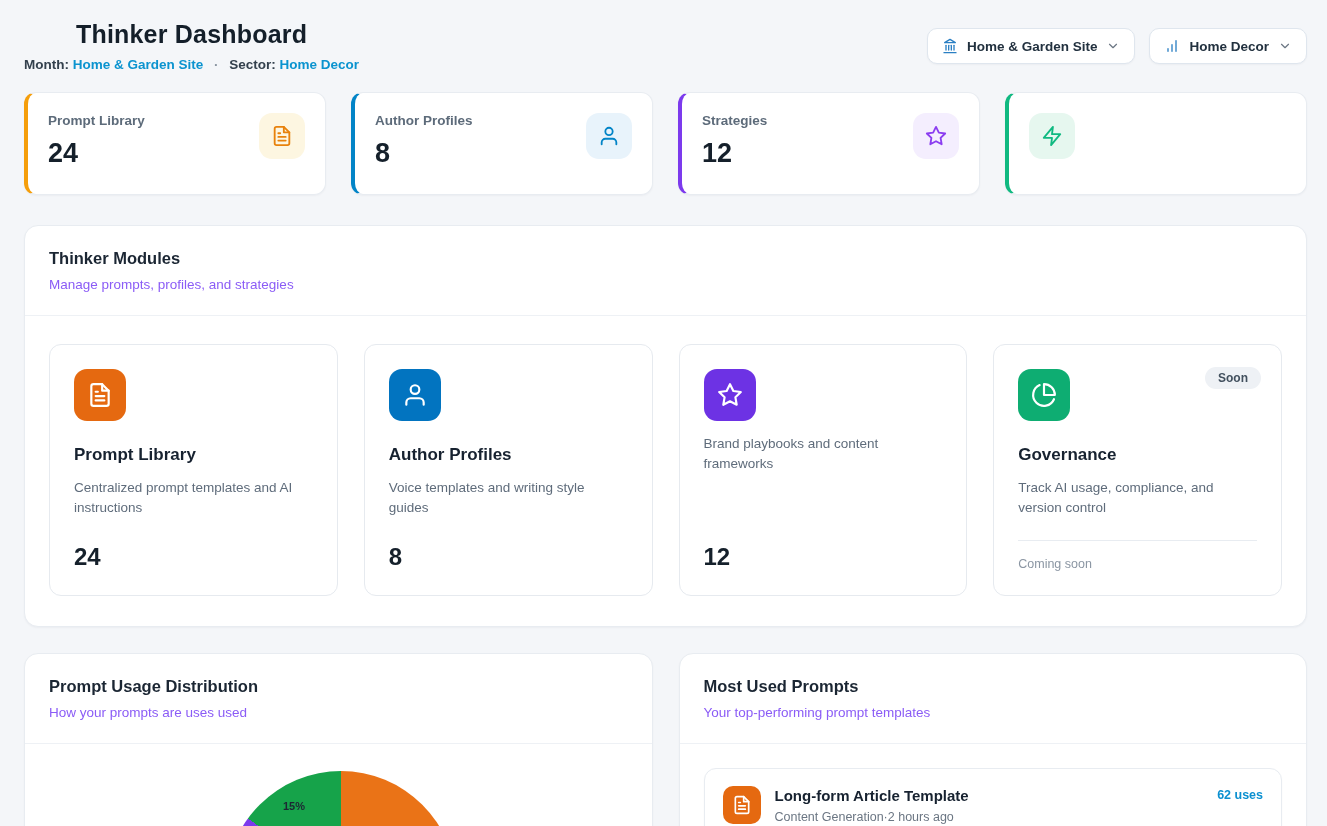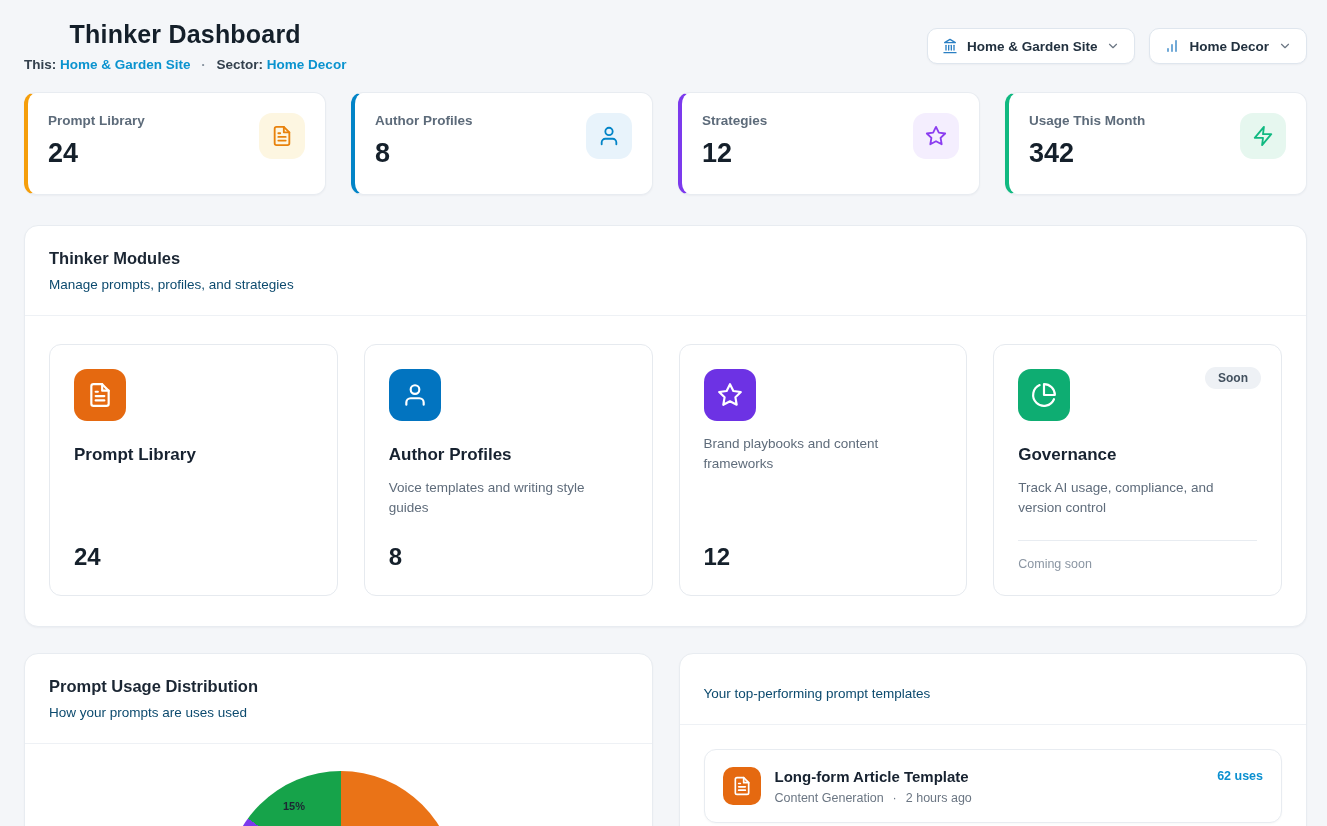--- a/index.html
+++ b/index.html
@@ -48,21 +48,21 @@
   .bub-purple { background: #f4eefe; color: #8b3df0; }
   .bub-green  { background: #e6f7ef; color: #10b981; }
 
   
   .panel {
     background: #fff; border: 1px solid #e8ecf1; border-radius: 14px;
     box-shadow: 0 1px 2px rgba(16,24,40,.04);
   }
   .panel-head { padding: 23px 24px; }
   .panel-title { font-size: 16.5px; font-weight: 700; color: #1b2633; }
-  .panel-sub { font-size: 13.5px; color: #0c4a6e; margin-top: 9px; }
+  .panel-sub { font-size: 13.5px; color: #8b5cf6; margin-top: 9px; }
   .panel-divider { border-top: 1px solid #eef1f5; }
 
   
   .modules-panel { margin-top: 30px; }
   .modules-body { padding: 28px 24px 30px; display: grid; grid-template-columns: repeat(4, 1fr); gap: 26px; }
   .module-card {
     border: 1px solid #e6eaef; border-radius: 12px; background: #fff;
     padding: 24px; position: relative; display: flex; flex-direction: column;
     min-height: 252px; cursor: pointer;
   }
@@ -98,21 +98,21 @@
     font-size: 11px; font-weight: 700; color: #1d2733; z-index: 2;
   }
   .prompts-body { padding: 24px; }
   .prompt-item {
     display: flex; align-items: center; gap: 14px; border: 1px solid #e8ecf1;
     border-radius: 12px; padding: 17px 18px; box-shadow: 0 1px 2px rgba(16,24,40,.03);
     cursor: pointer; background: #fff;
   }
   .prompt-icon { width: 38px; height: 38px; border-radius: 10px; background: #e56910; color: #fff; display: flex; align-items: center; justify-content: center; flex: none; }
   .prompt-title { font-size: 15px; font-weight: 700; color: #172230; }
-  .prompt-meta { font-size: 12.5px; color: #6b7683; margin-top: 6px; display: flex; align-items: center; gap: 9px; }
+  .prompt-meta { font-size: 12.5px; color: #6b7683; margin-top: 6px; display: flex; align-items: center; }
   .prompt-uses { margin-left: auto; align-self: flex-start; color: #0b90d0; font-weight: 700; font-size: 12.5px; padding-top: 2px; }
 </style>
 </head>
 <body>
 
 <svg width="0" height="0" style="position:absolute" aria-hidden="true">
   <defs>
     <symbol id="i-file-text" viewBox="0 0 24 24">
       <g fill="none" stroke="currentColor" stroke-width="2" stroke-linecap="round" stroke-linejoin="round">
         <path d="M14 2H6a2 2 0 0 0-2 2v16a2 2 0 0 0 2 2h12a2 2 0 0 0 2-2V8z"></path>
@@ -168,21 +168,21 @@
     </symbol>
   </defs>
 </svg>
 
 <div class="page">
 
   <div class="header-row">
     <div>
       <div class="page-title">Thinker Dashboard</div>
       <div class="site-line">
-        <span>This:</span>
+        <span>Month:</span>
         <span class="link">Home &amp; Garden Site</span>
         <span class="dot">·</span>
         <span>Sector:</span>
         <span class="link">Home Decor</span>
       </div>
     </div>
     <div class="header-controls">
       <button class="selector-btn">
         <span class="btn-ic">
             <svg width="16" height="16">
@@ -240,24 +240,20 @@
         <div class="stat-label">Strategies</div>
         <div class="stat-value">12</div>
       </div>
       <div class="icon-bubble bub-purple">
           <svg width="22" height="22">
             <use href="#i-star"></use>
           </svg>
         </div>
     </div>
     <div class="stat-card acc-green">
-      <div>
-        <div class="stat-label">Usage This Month</div>
-        <div class="stat-value">342</div>
-      </div>
       <div class="icon-bubble bub-green">
           <svg width="22" height="22">
             <use href="#i-zap"></use>
           </svg>
         </div>
     </div>
   </div>
 
   <div class="panel modules-panel">
     <div class="panel-head">
@@ -267,20 +263,21 @@
     <div class="panel-divider"></div>
     <div class="modules-body">
 
       <div class="module-card">
         <div class="module-icon mi-orange">
             <svg width="26" height="26">
               <use href="#i-file-text"></use>
             </svg>
           </div>
         <div class="module-title">Prompt Library</div>
+        <div class="module-desc">Centralized prompt templates and AI instructions</div>
         <div class="module-count">24</div>
       </div>
 
       <div class="module-card">
         <div class="module-icon mi-blue">
             <svg width="26" height="26">
               <use href="#i-user"></use>
             </svg>
           </div>
         <div class="module-title">Author Profiles</div>
@@ -323,20 +320,21 @@
       </div>
       <div class="panel-divider"></div>
       <div class="chart-area">
         <div class="donut"></div>
         <div class="donut-label">15%</div>
       </div>
     </div>
 
     <div class="panel bottom-card">
       <div class="panel-head">
+        <div class="panel-title">Most Used Prompts</div>
         <div class="panel-sub">Your top-performing prompt templates</div>
       </div>
       <div class="panel-divider"></div>
       <div class="prompts-body">
         <div class="prompt-item">
           <div class="prompt-icon">
               <svg width="20" height="20">
                 <use href="#i-file-text"></use>
               </svg>
             </div>

